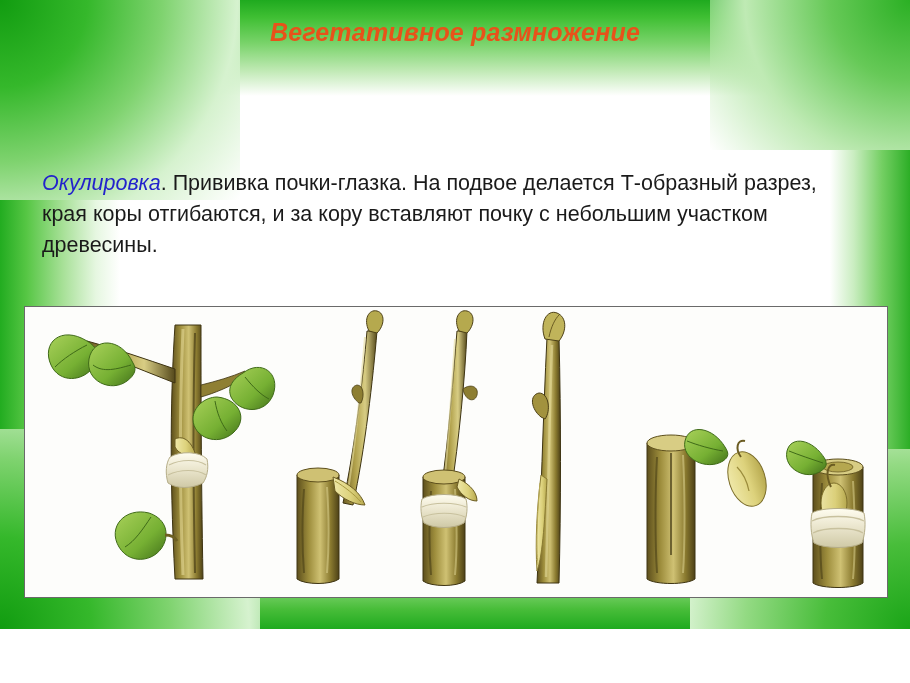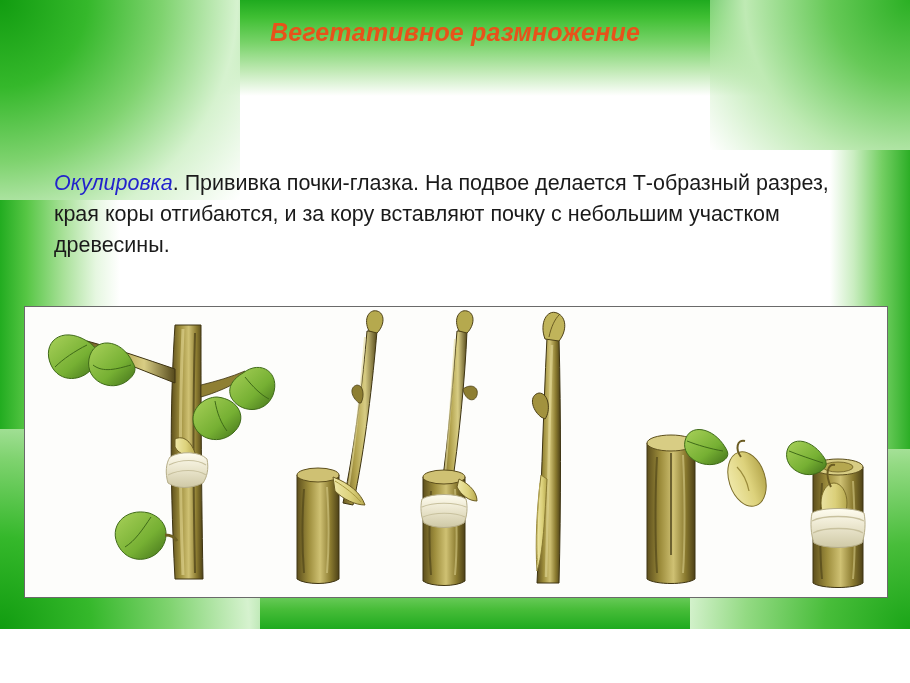--- a/index.html
+++ b/index.html
@@ -78,21 +78,21 @@
     font-size: 25px;
     font-style: italic;
     font-weight: bold;
     color: #e8521a;
     letter-spacing: 0.2px;
     z-index: 5;
   }
 
   .body-text {
     position: absolute;
-    left: 54px;
+    left: 42px;
     top: 168px;
     width: 800px;
     font-size: 21.5px;
     line-height: 31px;
     color: #1a1a1a;
     z-index: 5;
   }
   .term {
     color: #2222cc;
     font-style: italic;

